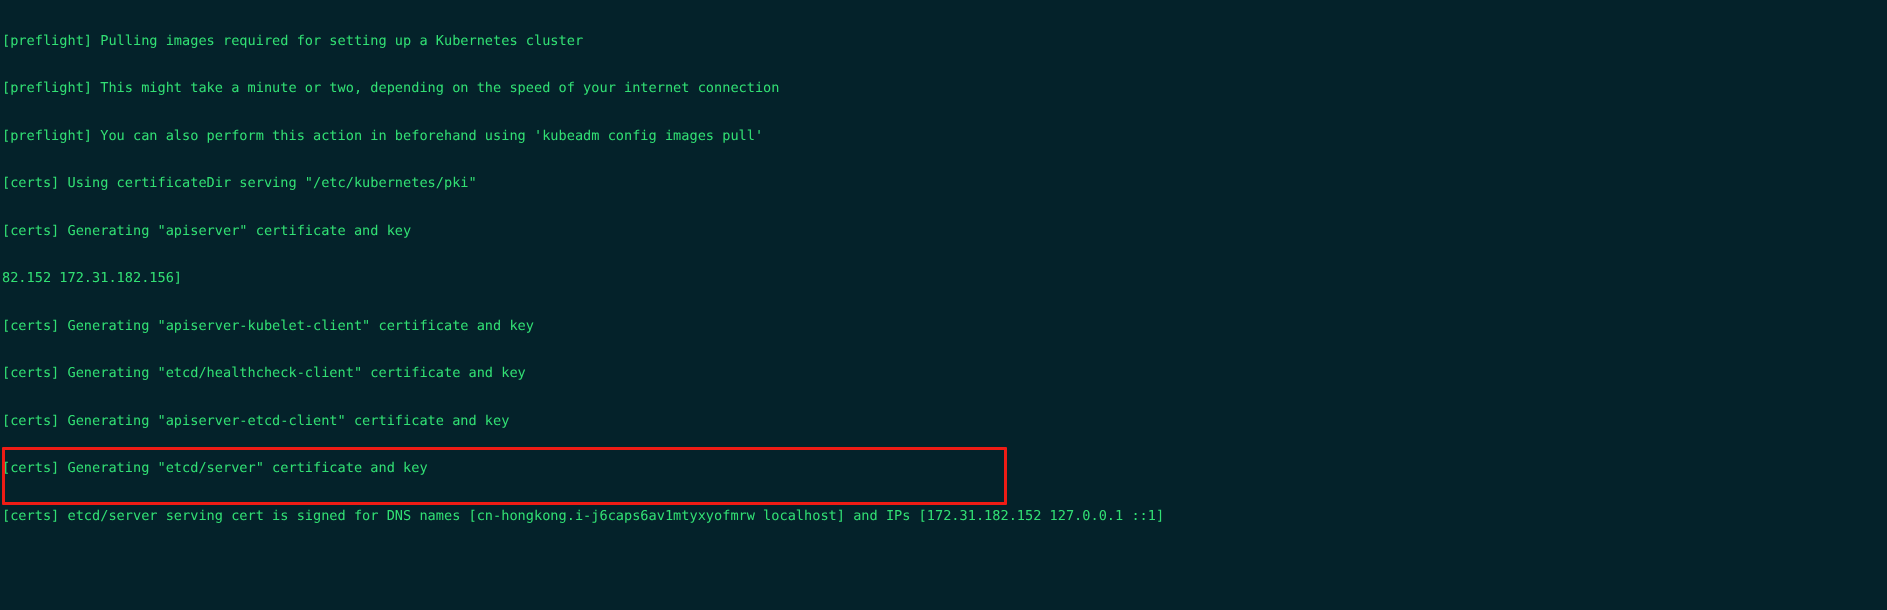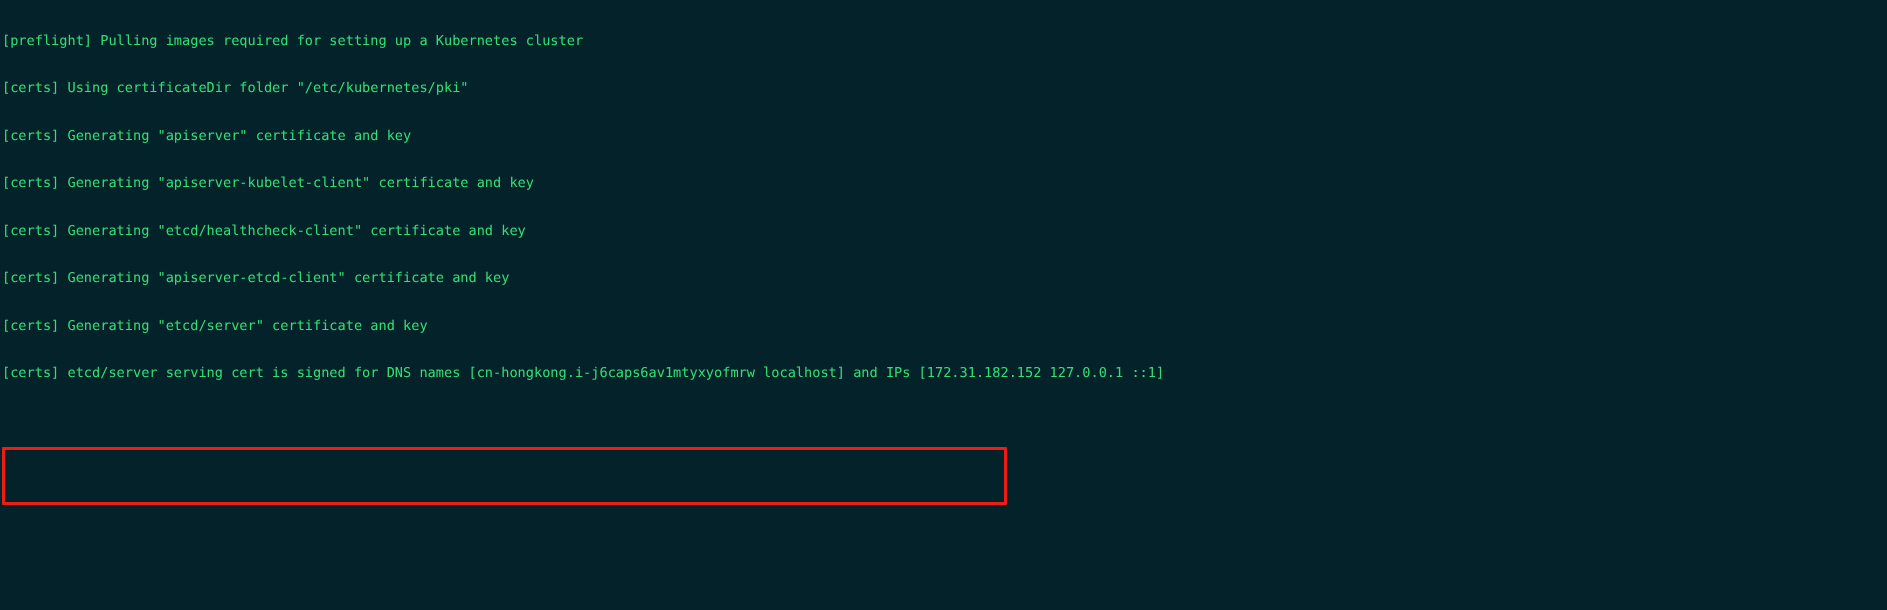--- a/index.html
+++ b/index.html
@@ -57,22 +57,25 @@
     pointer-events: none;
   }
 </style>
 </head>
 <body>
 
 <div id="terminal" style="background: rgb(4, 34, 42);">
 
   <div id="screen" style="color: rgb(50, 224, 116);">
     <span class="ln">[preflight] Pulling images required for setting up a Kubernetes cluster</span>
-    <span class="ln">[certs] Using certificateDir folder "/etc/kubernetes/pki"</span>
+    <span class="ln">[preflight] This might take a minute or two, depending on the speed of your internet connection</span>
+    <span class="ln">[preflight] You can also perform this action in beforehand using 'kubeadm config images pull'</span>
+    <span class="ln">[certs] Using certificateDir serving "/etc/kubernetes/pki"</span>
     <span class="ln">[certs] Generating "apiserver" certificate and key</span>
+    <span class="ln">82.152 172.31.182.156]</span>
     <span class="ln">[certs] Generating "apiserver-kubelet-client" certificate and key</span>
     <span class="ln">[certs] Generating "etcd/healthcheck-client" certificate and key</span>
     <span class="ln">[certs] Generating "apiserver-etcd-client" certificate and key</span>
     <span class="ln">[certs] Generating "etcd/server" certificate and key</span>
     <span class="ln">[certs] etcd/server serving cert is signed for DNS names [cn-hongkong.i-j6caps6av1mtyxyofmrw localhost] and IPs [172.31.182.152 127.0.0.1 ::1]</span>
     
     
     
     
     

